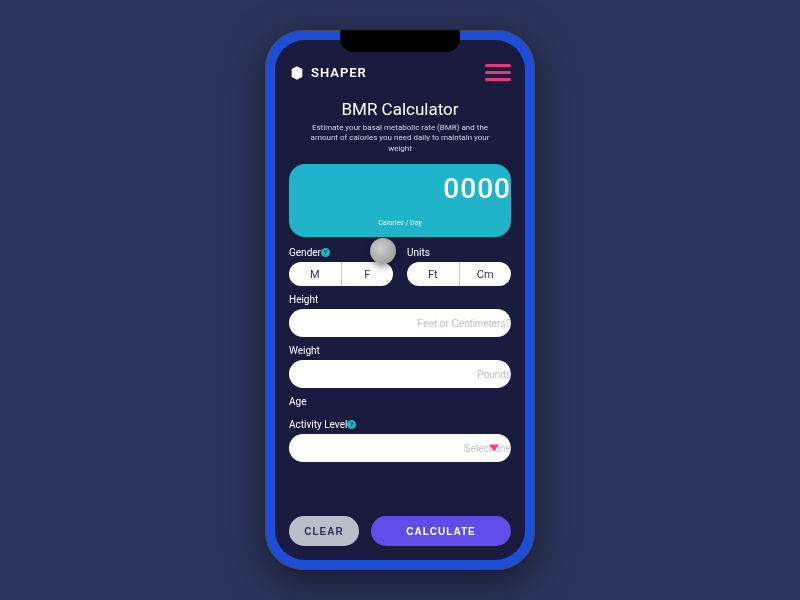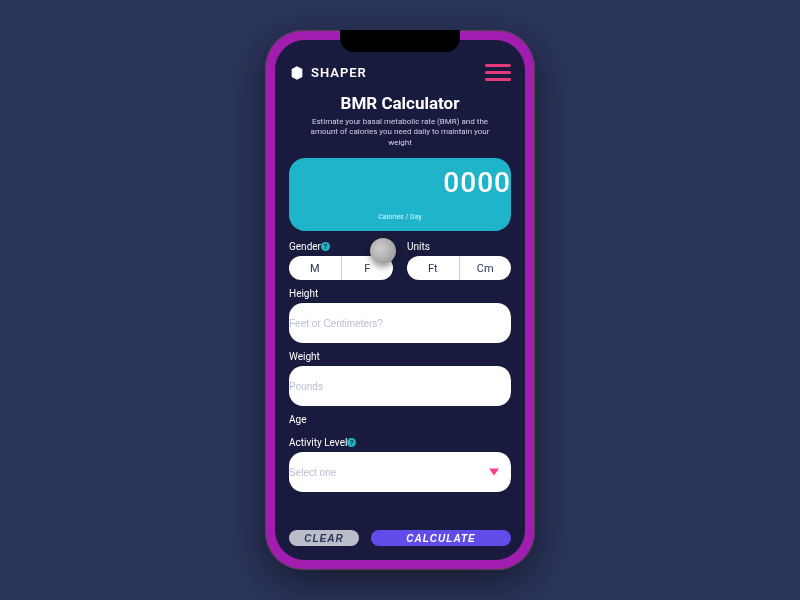--- a/index.html
+++ b/index.html
@@ -8,21 +8,21 @@
     background: #2b345b;
     font-family: -apple-system, "Segoe UI", Roboto, Helvetica, Arial, sans-serif;
     display: flex;
     align-items: center;
     justify-content: center;
     color: #fff;
   }
   .phone-frame {
     width: 270px;
     height: 540px;
-    background: #a21caf;
+    background: #1d4ed8;
     border-radius: 38px;
     padding: 10px;
     position: relative;
     box-shadow: 0 12px 40px rgba(0,0,0,.5), 0 0 0 1px #4a4a4a inset;
   }
   .phone-screen {
     width: 100%;
     height: 100%;
     background: #191b3e;
     border-radius: 30px;
@@ -45,21 +45,21 @@
     display: flex;
     align-items: center;
     justify-content: space-between;
     margin-top: 12px;
     margin-bottom: 8px;
   }
   .brand { display: flex; align-items: center; gap: 6px; letter-spacing: 1px; font-weight: 600; font-size: 13px; }
   .brand-icon { width: 16px; height: 16px; }
   .hamburger { width: 26px; display: flex; flex-direction: column; gap: 4px; cursor: pointer; }
   .hamburger span { display: block; height: 3px; background: #e6397a; border-radius: 2px; }
-  .title { text-align: center; font-size: 17px; font-weight: 700; margin-top: 4px; }
+  .title { text-align: center; font-size: 17px; font-weight: 400; margin-top: 10px; }
   .subtitle { text-align: center; font-size: 8px; line-height: 1.3; color: #cfd1ea; margin: 4px 10px 10px; }
   .result-box {
     background: #1fb4c9;
     border-radius: 16px;
     text-align: center;
     padding: 8px 0 10px;
     margin-bottom: 10px;
   }
   .result-val { font-size: 28px; font-weight: 500; letter-spacing: 1px; text-align: right; }
   .result-label { font-size: 7px; color: #dff6fa; margin-top: 14px; }
@@ -75,39 +75,38 @@
   .segmented {
     display: flex; background: #fff; border-radius: 14px; height: 24px;
     overflow: hidden; color: #2b345b;
   }
   .segmented .seg {
     flex: 1; font-size: 11px; display: flex; align-items: center; justify-content: center;
     cursor: pointer;
   }
   .segmented .seg + .seg { border-left: 1px solid #c8cbe0; }
   .input-pill {
-    width: 100%; height: 40px; border-radius: 14px; border: none;
-    background: #fff; color: #999fb5; font-size: 10px; text-align: left;
+    width: 100%; height: 28px; border-radius: 14px; border: none;
+    background: #fff; color: #999fb5; font-size: 10px; text-align: right;
     outline: none;
   }
   .input-pill::placeholder { color: #b9bdd0; }
   .field { margin-bottom: 8px; }
   .select-wrap { position: relative; }
   .select-caret {
     position: absolute; right: 12px; top: 50%; transform: translateY(-50%);
     width: 0; height: 0; border-left: 5px solid transparent;
     border-right: 5px solid transparent; border-top: 7px solid #ff3d8e;
     pointer-events: none;
   }
   .actions { display: flex; gap: 12px; margin-top: auto; }
   .btn {
-    height: 16px; border: none; border-radius: 16px;
+    height: 30px; border: none; border-radius: 16px;
     font-size: 10px; letter-spacing: 1px; font-weight: 600; cursor: pointer;
     color: #fff;
-    font-style: italic;
   }
   .btn-clear { flex: 1; background: #b9bec8; color: #2b345b; }
   .btn-calc { flex: 2; background: #604ce8; }
   .cursor-dot {
     position: absolute;
     width: 26px; height: 26px; border-radius: 50%;
     background: radial-gradient(circle at 40% 40%, #cfcfcf, #8e8e8e);
     box-shadow: 0 3px 6px rgba(0,0,0,.4);
     left: 95px; top: 198px;
     z-index: 6;

